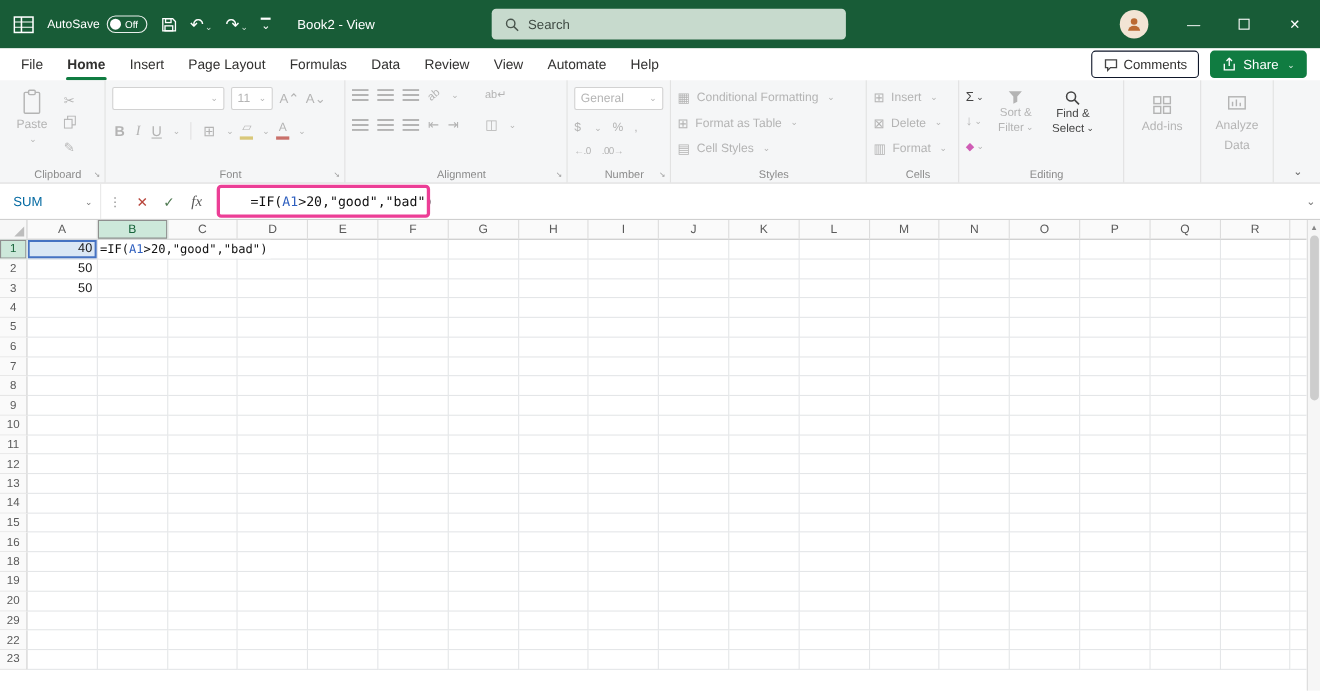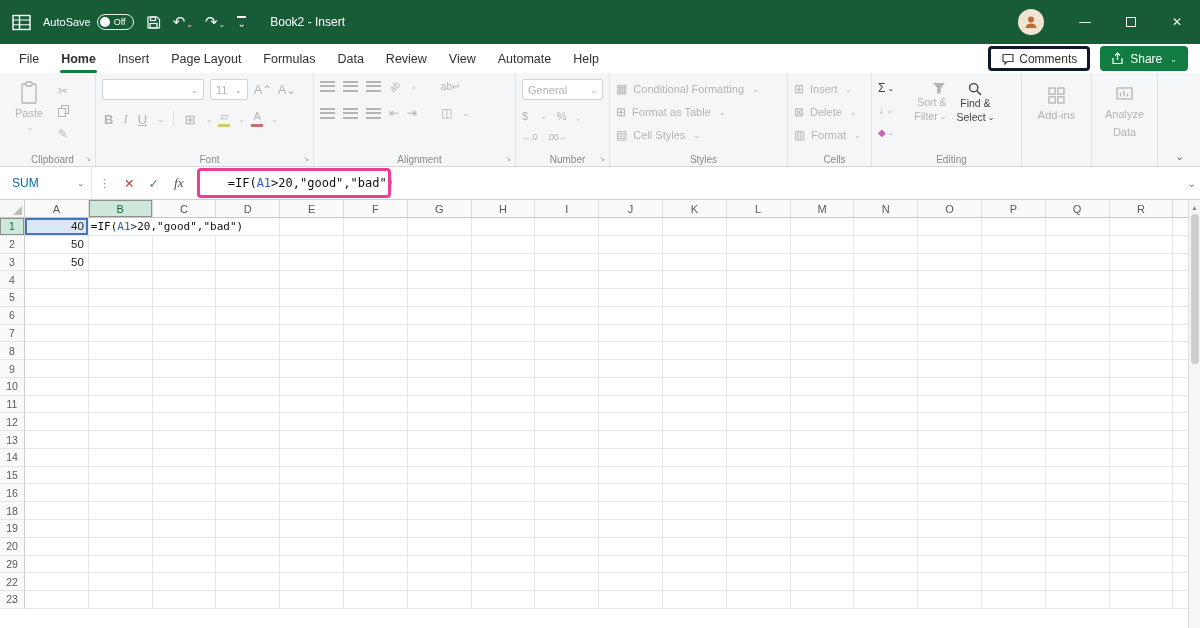--- a/index.html
+++ b/index.html
@@ -35,21 +35,21 @@
   
   .menubar { height:29px; background:#fff; display:flex; align-items:center; position:relative; }
   .tabs { display:flex; height:100%; padding-left:8px; }
   .tab { padding:0 11px; font-size:12.5px; color:#323130; display:flex;
     align-items:center; position:relative; }
   .tab.active { font-weight:700; }
   .tab.active::after { content:""; position:absolute; left:10px; right:10px;
     bottom:0; height:3px; background:#107C41; border-radius:2px; }
   .mb-right { margin-left:auto; display:flex; align-items:center; gap:10px; padding-right:12px; }
   .comments-btn { display:flex; align-items:center; gap:4px; height:25px; padding:0 10px;
-    background:#fff; border:3px solid #0f172a; border-radius:4px; font-size:12px;
+    background:#fff; border:1px solid #0f172a; border-radius:4px; font-size:12px;
     color:#323130; font-family:inherit; }
   .share-btn { display:flex; align-items:center; gap:6px; height:25px; padding:0 11px;
     background:#107C41; border:none; border-radius:4px; font-size:12px; color:#fff;
     font-family:inherit; }
   .share-btn .dd { color:#dff0e5; }
 
   
   .ribbon { height:94px; background:#f5f6f7; border-bottom:1px solid #d6d6d6;
     display:flex; position:relative; --dis:#b4b4b4; --en:#444; }
   .group { position:relative; border-right:1px solid #e2e2e2; padding:6px 6px 14px; }
@@ -100,21 +100,21 @@
   .st-col { display:flex; flex-direction:column; gap:9px; padding-top:3px; }
   .st-item { display:flex; align-items:center; gap:6px; font-size:11px; color:var(--dis); white-space:nowrap; }
   .st-ic { font-size:12px; }
 
   .g-editing { width:150px; display:flex; gap:6px; }
   .ed-left { display:flex; flex-direction:column; gap:8px; padding-top:2px; font-size:12px; }
   .ed-left .dark { color:var(--en); }
   .eraser { color:#cf5cb5; font-size:10px; }
   .ed-vbtn { width:46px; display:flex; flex-direction:column; align-items:center;
     gap:1px; font-size:10.5px; line-height:1.2; text-align:center; padding-top:3px; }
-  .ed-vbtn.gray { color:var(--dis);align-items:flex-end; } .ed-vbtn.dark { color:var(--en); }
+  .ed-vbtn.gray { color:var(--dis); } .ed-vbtn.dark { color:var(--en); }
 
   .g-addins { width:70px; } .g-analyze { width:66px; }
   .big-btn { height:100%; display:flex; flex-direction:column; align-items:center;
     justify-content:flex-start; gap:5px; color:var(--dis); font-size:11px;
     line-height:1.2; text-align:center; padding-top:8px; }
   .rb-collapse { position:absolute; right:16px; bottom:4px; color:#666; font-size:10px; }
 
   
   .formulabar { height:33px; background:#fff; border-bottom:1px solid #cfcfcf;
     display:flex; align-items:center; position:relative; font-size:12px; }
@@ -196,23 +196,30 @@
     </span>
     <span class="tb-btn">
         <span>↶</span>
         <i class="dd2">⌄</i>
       </span>
     <span class="tb-btn">
         <span>↷</span>
         <i class="dd2">⌄</i>
       </span>
     <span class="qat"><i class="bar"></i>⌄</span>
-    <span class="doc-title">Book2 - Insert</span>
-  </div>
-
+    <span class="doc-title">Book2 - View</span>
+  </div>
+
+  <div class="search">
+    <svg width="13" height="13" viewBox="0 0 13 13" fill="none" stroke="#4a564e" stroke-width="1.3">
+        <circle cx="5.3" cy="5.3" r="3.8"></circle>
+        <line x1="8.2" y1="8.2" x2="12" y2="12"></line>
+      </svg>
+    <span>Search</span>
+  </div>
 
   <div class="tb-right">
     <span class="avatar">
       <svg width="16" height="16" viewBox="0 0 16 16">
           <circle cx="8" cy="5.5" r="3" fill="#bb6a33"></circle>
           <path d="M2.5 14 a5.5 4.6 0 0 1 11 0 Z" fill="#bb6a33"></path>
         </svg>
     </span>
     <span class="win-btn">—</span>
     <span class="win-btn">

